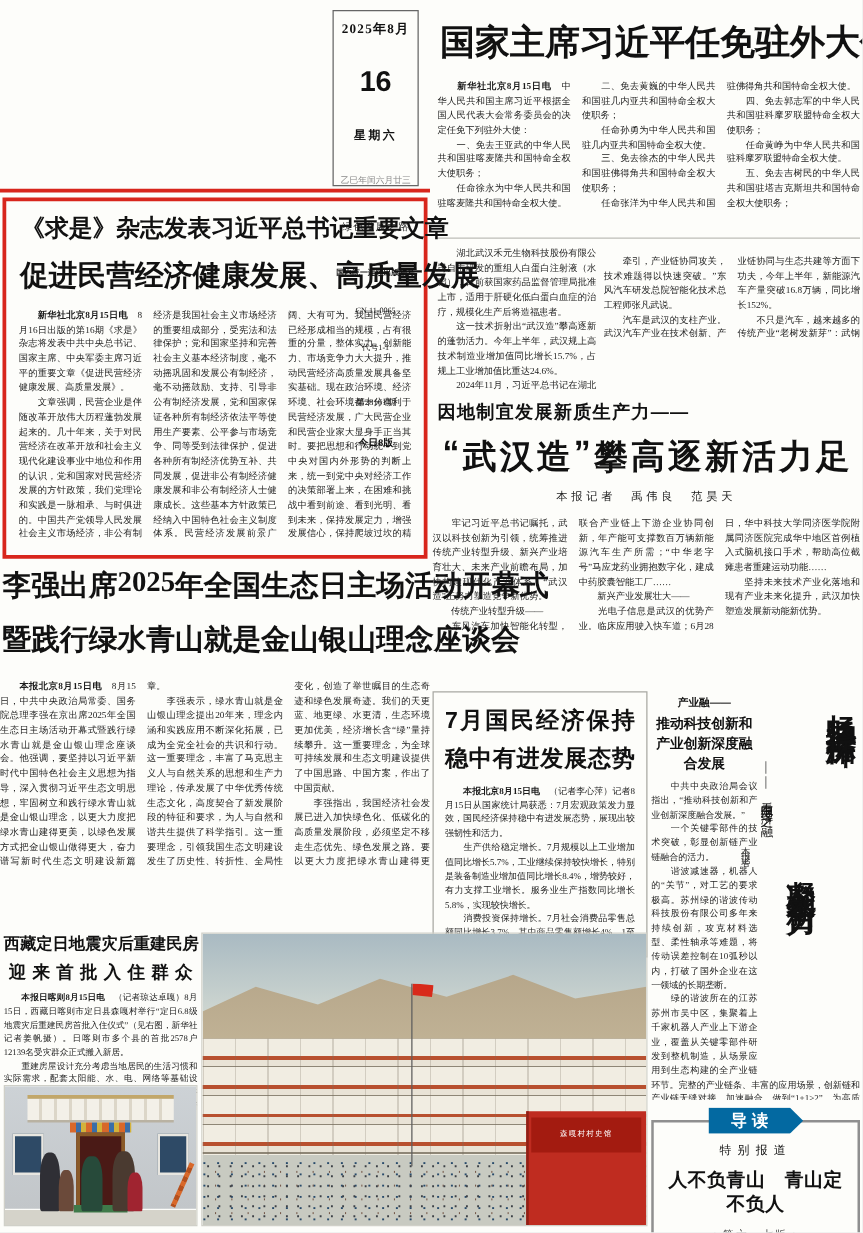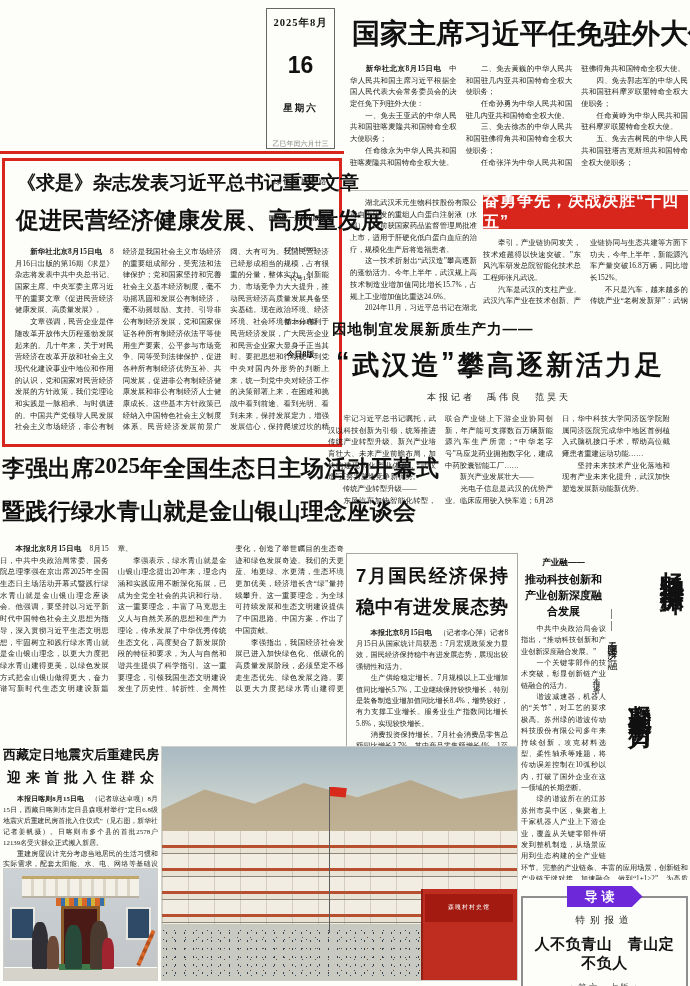--- a/index.html
+++ b/index.html
@@ -60,21 +60,21 @@
   .rv-main { display:block; font-size:24px; font-weight:bold; letter-spacing:4px;
     font-family:"Liberation Serif",serif; }
   .rv-main2 { margin-top:132px; }
   .rv-sub { display:block; font-size:10px; margin-top:56px; letter-spacing:2px; padding-right:5px; }
   .rv-byline { display:block; font-size:7.5px; margin-top:118px; letter-spacing:3px; color:#333; padding-right:4px; }
   .rong-sh1 { font-size:8.5px; font-weight:bold; margin:4px 0 3px;text-align:center; }
   .rong-sh2 { font-size:11px; font-weight:bold; text-align:center; line-height:1.45;
     white-space:pre-line; margin-bottom:4px; }
 
   
-  .dd-tag { width:76px; height:21px; background:#6d28d9; color:#fff; font-weight:bold;
+  .dd-tag { width:76px; height:21px; background:#0369a1; color:#fff; font-weight:bold;
     font-size:13px; letter-spacing:4px; margin:0 auto; position:relative; z-index:2;
     display:flex; align-items:center; justify-content:center; padding-right:6px;
     clip-path:polygon(0 0, 86% 0, 100% 50%, 86% 100%, 0 100%); }
   .dd-box { border:2px solid #8f8f8f; margin-top:-11px; padding:16px 6px 9px; text-align:center; }
   .dd-kicker { font-size:9.5px; letter-spacing:5px; }
   .dd-title { font-size:15px; font-weight:bold; margin-top:8px; letter-spacing:0.5px; }
   .dd-pages { font-size:8.5px; margin-top:9px; color:#444; letter-spacing:2px; }
   .dd-tri { color:#555; font-size:7px; }
 
   .tb-credit { text-align:right; font-size:6.9px; font-weight:bold; margin-top:1px; padding-right:2px; }
@@ -282,30 +282,29 @@
 　　国家发展改革委、自然资源部、生态环境部和北京市、浙江省负责同志，以及专家学者、国际组织代表在座谈会上发言。
 　　吴政隆主持会议。
 　　中央和国家机关有关部门单位负责同志，各省区市负责同志，以及有关国际组织、研究机构、行业协会、企业和基层一线代表参加会议。</span></div>
   </div>
 
   <div class="abs art-body" style="left:350px; top:197px; width:127px; height:116px;"><span>　　湖北武汉禾元生物科技股份有限公司自主研发的重组人白蛋白注射液（水稻），日前获国家药品监督管理局批准上市，适用于肝硬化低白蛋白血症的治疗，规模化生产后将造福患者。
 　　这一技术折射出“武汉造”攀高逐新的蓬勃活力。今年上半年，武汉规上高技术制造业增加值同比增长15.7%，占规上工业增加值比重达24.6%。
 　　2024年11月，习近平总书记在湖北考察时指出，“坚持传统产业转型升级和培育壮大新兴产业、未来产业齐头并进，因地制宜发展新质生产力，打造更多叫得响的品牌。”</span></div>
 
   <div class="abs" style="left:483px; top:195px; width:205px;">
-    <div class="fy-banner sans">奋勇争先，决战决胜“十四五”</div>
     <div class="art-body cols2" style="height:76px; margin-top:8px;"><span>　　牵引，产业链协同攻关，技术难题得以快速突破。”东风汽车研发总院智能化技术总工程师张凡武说。
 　　汽车是武汉的支柱产业。武汉汽车产业在技术创新、产业链协同与生态共建等方面下功夫，今年上半年，新能源汽车产量突破16.8万辆，同比增长152%。
 　　不只是汽车，越来越多的传统产业“老树发新芽”：武钢老厂区变身绿色超级工厂，其高等级无取向硅钢产线设计突破6000亿元。
 　　“中国光谷”是武汉加快发展新兴产业的一个缩影。从设立百亿元级低空经济发展基金群，到扩大商业航天应用场景开放，武汉以年均20%以上增速为目标推动新兴产业提质扩量增效。
 　　未来产业加快布局——
 　　在脑机接口这一前沿科技领域，武汉的产业化突破引人关注。3月31日，湖北率先发布脑机接口医疗服务价格。</span></div>
   </div>
 
-  <div class="abs" style="left:328px; top:320px; width:342px;">
+  <div class="abs" style="left:346px; top:320px; width:342px;">
     <div class="wh-kicker sans">因地制宜发展新质生产力——</div>
     <div class="wh-headline sans spread" style="display: flex; justify-content: space-between;">
         <span>“</span>
         <span>武</span>
         <span>汉</span>
         <span>造</span>
         <span>”</span>
         <span>攀</span>
         <span>高</span>
         <span>逐</span>

